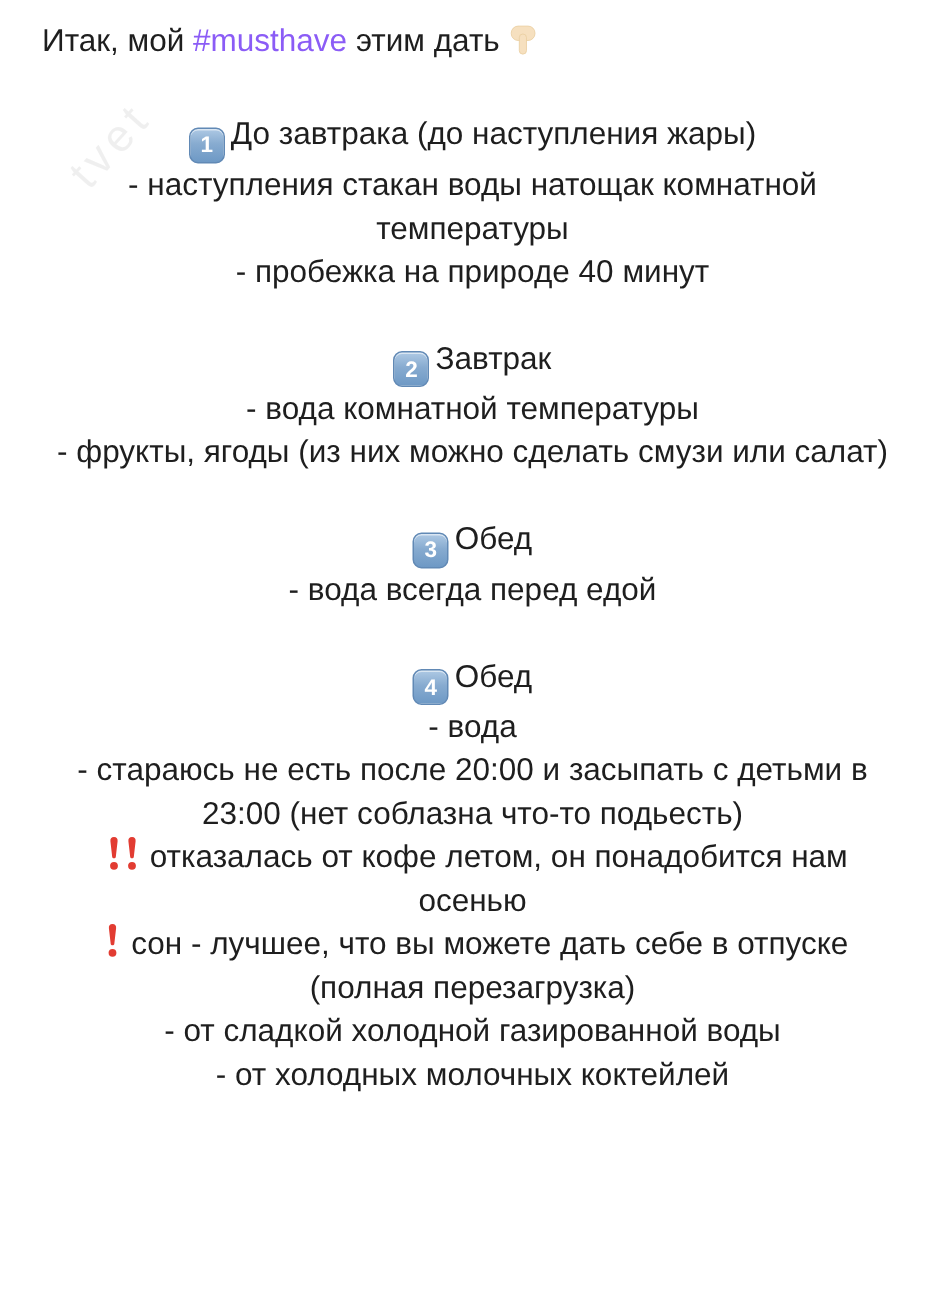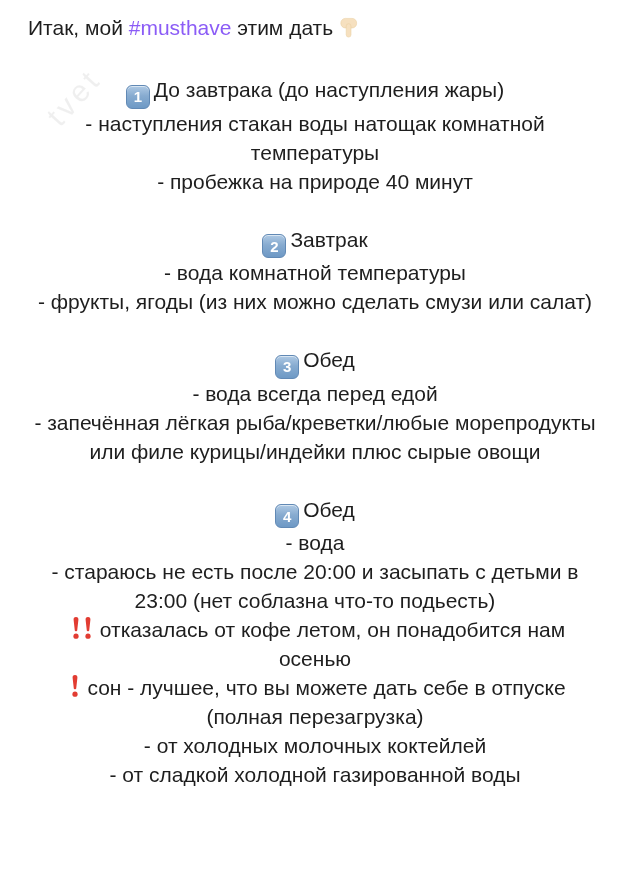--- a/index.html
+++ b/index.html
@@ -90,21 +90,20 @@
     </div>
   <div class="line">- вода комнатной температуры</div>
         <div class="line">- фрукты, ягоды (из них можно сделать смузи или салат)</div>
       </section>
 
   <section class="sec">
     <div class="line title-line">
       <span class="keycap">3</span><span class="title-text">Обед</span>
     </div>
   <div class="line">- вода всегда перед едой</div>
-        <div class="line">- запечённая лёгкая рыба/креветки/любые морепродукты или филе курицы/индейки плюс сырые овощи</div>
       </section>
 
   <section class="sec">
     <div class="line title-line">
       <span class="keycap">4</span><span class="title-text">Обед</span>
     </div>
   <div class="line">- вода</div>
         <div class="line">- стараюсь не есть после 20:00 и засыпать с детьми в 23:00 (нет соблазна что-то подьесть)</div>
         <div class="line"><span class="exc">
             <svg width="10" height="22" viewBox="0 0 10 22">
@@ -115,17 +114,17 @@
               <path d="M5 0C6.8 0 7.6 1.1 7.4 2.8L6.2 13.4C6.1 14.5 3.9 14.5 3.8 13.4L2.6 2.8C2.4 1.1 3.2 0 5 0Z"></path>
               <circle cx="5" cy="19.2" r="2.6"></circle>
             </svg>
           </span>отказалась от кофе летом, он понадобится нам осенью</div>
         <div class="line"><span class="exc">
             <svg width="10" height="22" viewBox="0 0 10 22">
               <path d="M5 0C6.8 0 7.6 1.1 7.4 2.8L6.2 13.4C6.1 14.5 3.9 14.5 3.8 13.4L2.6 2.8C2.4 1.1 3.2 0 5 0Z"></path>
               <circle cx="5" cy="19.2" r="2.6"></circle>
             </svg>
           </span>сон - лучшее, что вы можете дать себе в отпуске (полная перезагрузка)</div>
+        <div class="line">- от сладкой холодной газированной воды</div>
         <div class="line">- от холодных молочных коктейлей</div>
-        <div class="line">- от сладкой холодной газированной воды</div>
       </section>
 </div>
 </div>
 
 </body></html>

